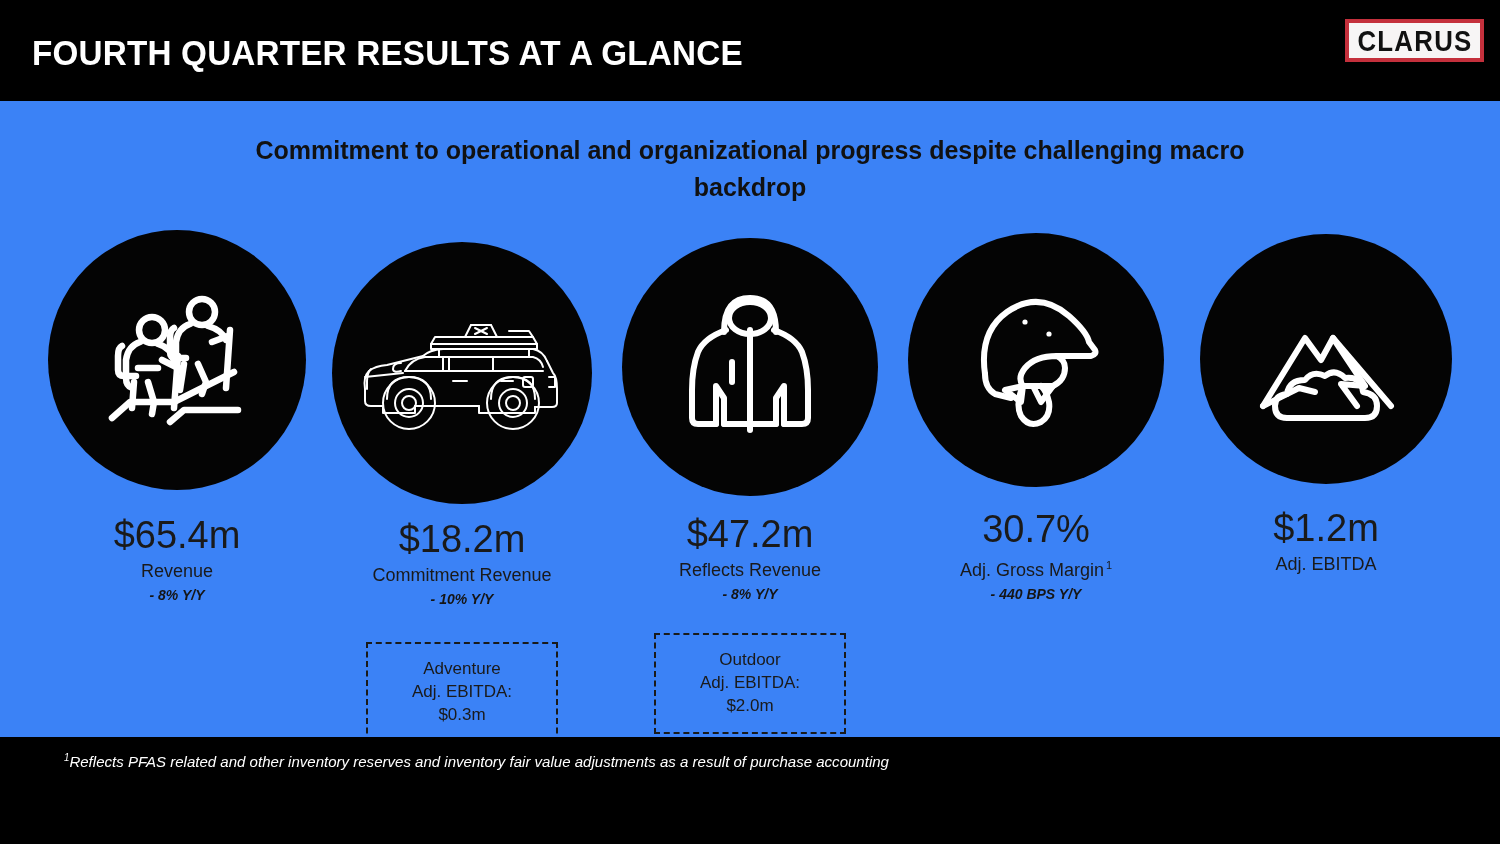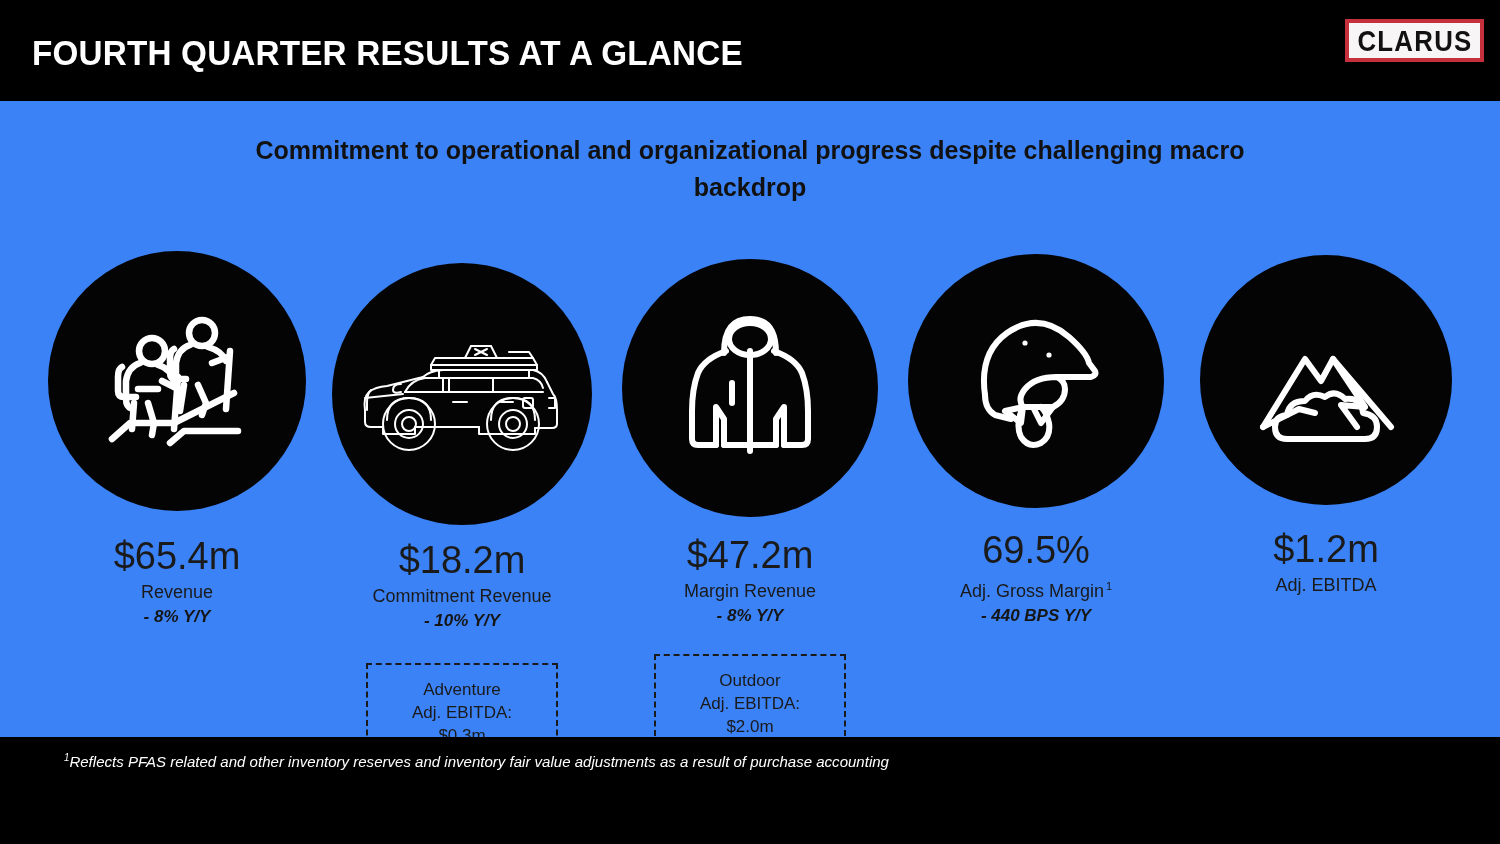--- a/index.html
+++ b/index.html
@@ -69,21 +69,21 @@
     font-size: 25px;
     font-weight: bold;
     color: #111111;
     line-height: 37px;
   }
 
   
   .metrics {
     position: absolute;
     left: 0;
-    top: 245px;
+    top: 224px;
     width: 1500px;
     height: 500px;
   }
   .metric {
     position: absolute;
     top: 0;
     text-align: center;
   }
   .m0 { left: 48px;   width: 258px; }
   .m1 { left: 332px;  width: 260px; }
@@ -125,21 +125,21 @@
     line-height: 24px;
     margin-top: 2px;
     white-space: nowrap;
   }
   .metric-label sup {
     font-size: 11px;
     vertical-align: super;
     margin-left: 2px;
   }
   .metric-change {
-    font-size: 17px;
+    font-size: 14px;
     font-weight: bold;
     font-style: italic;
     color: #151515;
     line-height: 23px;
     margin-top: 1px;
     white-space: nowrap;
   }
 
   .ebitda-box {
     border: 2.5px dashed #1a1a1a;
@@ -313,21 +313,21 @@
           <path d="M36 134 L36 96 L44 108 L44 134"></path>
           <path d="M104 134 L104 96 L96 108 L96 134"></path>
           <path d="M44 134 L96 134"></path>
 
           <path d="M70 40 L70 140"></path>
 
           <path d="M52 72 L52 92"></path>
         </svg>
       </div>
       <div class="metric-value v2">$47.2m</div>
-      <div class="metric-label">Margin Revenue</div>
+      <div class="metric-label">Reflects Revenue</div>
       <div class="metric-change">- 8% Y/Y</div>
       <div class="ebitda-box b2">
         <div>Outdoor</div>
         <div>Adj. EBITDA:</div>
         <div>$2.0m</div>
       </div>
     </div>
 
     <div class="metric m3">
       <div class="circle c3">
@@ -340,21 +340,21 @@
 
           <path d="M44 102 L62 98 L60 114 Z"></path>
           <path d="M72 98 L92 98 L80 114 Z"></path>
 
           <path d="M62 98 Q54 116 60 128 Q68 140 80 134 Q90 128 88 114 Q86 104 80 98"></path>
 
           <circle cx="64" cy="34" r="2.6" fill="#ffffff" stroke="none"></circle>
           <circle cx="88" cy="46" r="2.6" fill="#ffffff" stroke="none"></circle>
         </svg>
       </div>
-      <div class="metric-value v3">69.5%</div>
+      <div class="metric-value v3">30.7%</div>
       <div class="metric-label">
         <span>Adj. Gross Margin</span><sup>1</sup>
       </div>
       <div class="metric-change">- 440 BPS Y/Y</div>
     </div>
 
     <div class="metric m4">
       <div class="circle c4">
         <svg width="155" height="135" viewBox="0 0 155 135" fill="none" stroke="#ffffff" stroke-width="6" stroke-linecap="round" stroke-linejoin="round">
 

